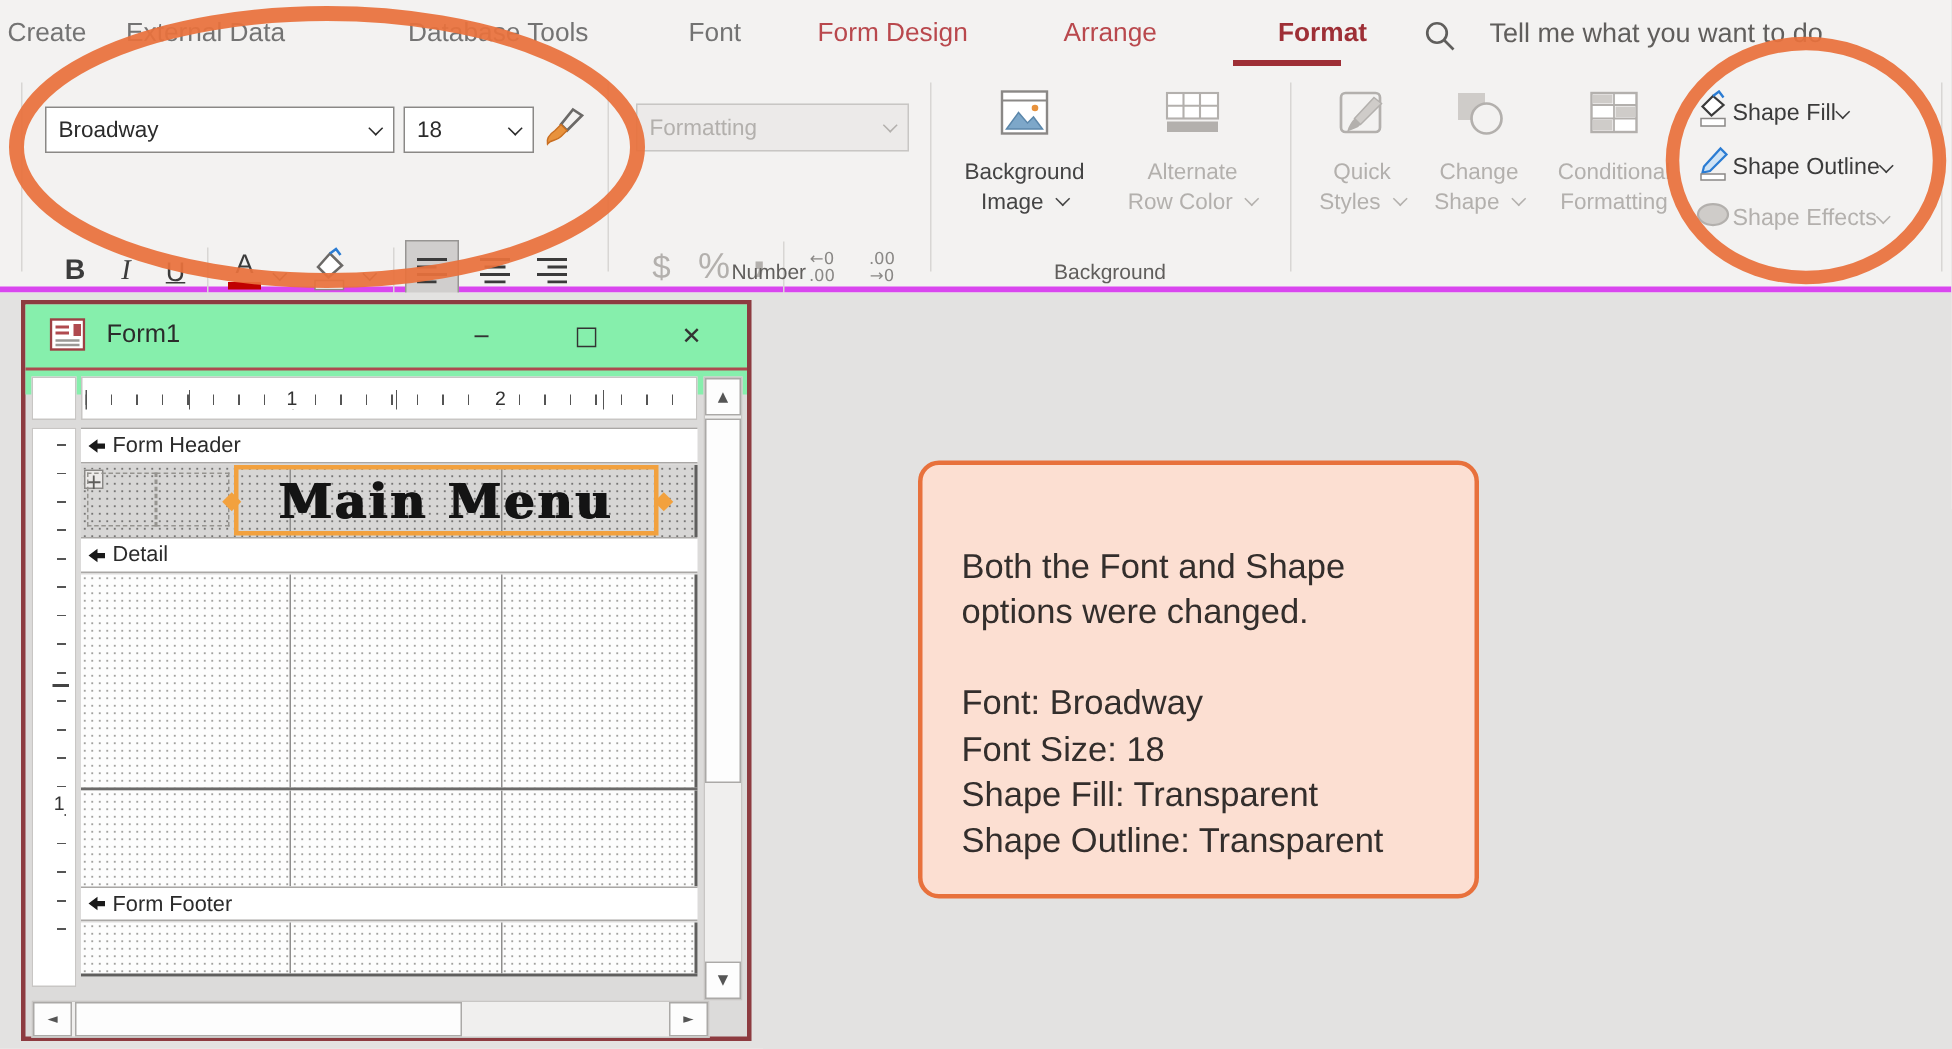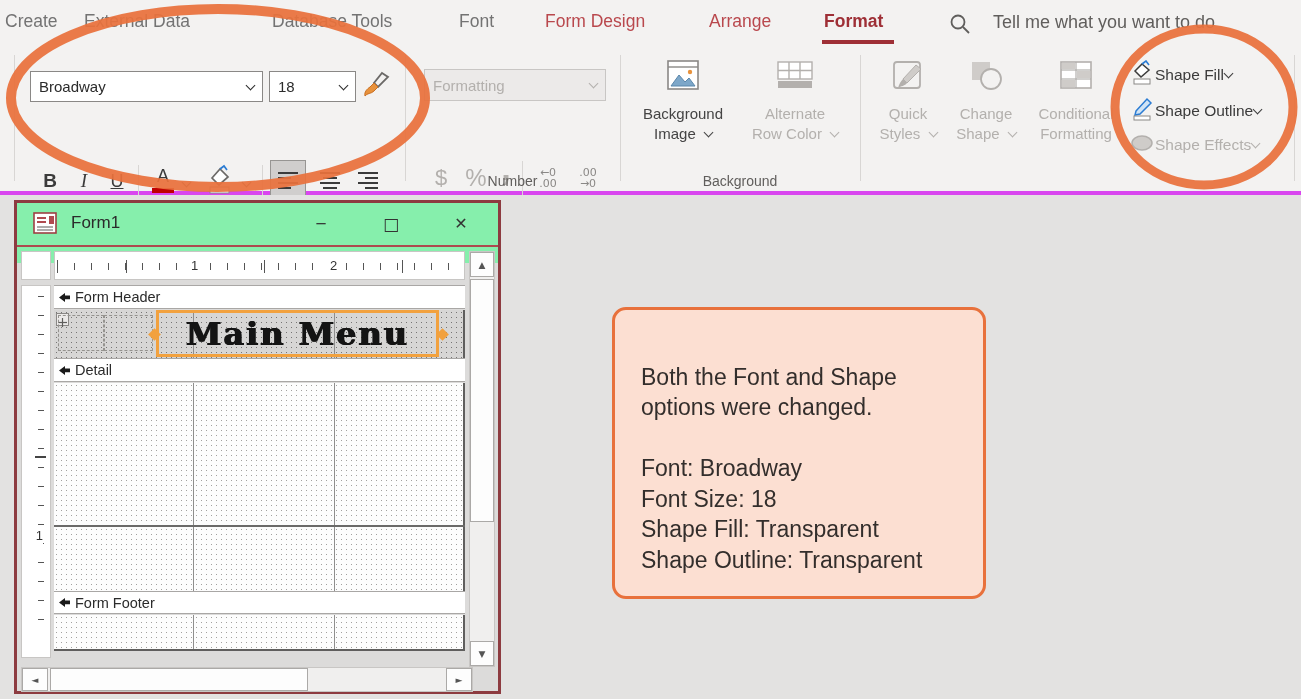--- a/index.html
+++ b/index.html
@@ -3,21 +3,21 @@
 <meta charset="utf-8">
 <style>
   * { margin:0; padding:0; box-sizing:border-box; }
   body { font-family:"Liberation Sans", sans-serif; background:#e3e2e1; }
   .screen { position:relative; width:1301px; height:699px; overflow:hidden; background:#f3f2f1; }
 
   
   .tabrow { position:absolute; left:0; top:0; width:100%; height:47px; background:#f3f2f1; }
   .tab { position:absolute; top:11px; font-size:17.5px; color:#737373; cursor:default; }
   .tab.ctx { color:#b9484d; }
-  .tab.active { color:#9e2f36; font-weight:bold; }
+  .tab.active { color:#9e2f36; font-weight:bold;margin-left:28px; }
   .tab-underline { position:absolute; top:40px; height:4px; background:#9e2f36; }
   .tellme { position:absolute; top:12px; left:993px; font-size:18px; color:#605e5c; }
   .searchicon { position:absolute; left:948px; top:12px; }
 
   
   .ribbon { position:absolute; left:0; top:47px; width:100%; height:148px; background:#f3f2f1; border-bottom:4px solid #d946ef; }
   .gsep { position:absolute; top:8px; height:126px; width:1px; background:#d8d6d4; }
   .glabel { position:absolute; top:126px; font-size:14px; color:#605e5c; text-align:center; }
   .combo { position:absolute; background:#fff; border:1px solid #8a8886; font-size:15px; color:#2b2b2b; display:flex; align-items:center; padding:0 8px; }
   .combo .chev { margin-left:auto; }

